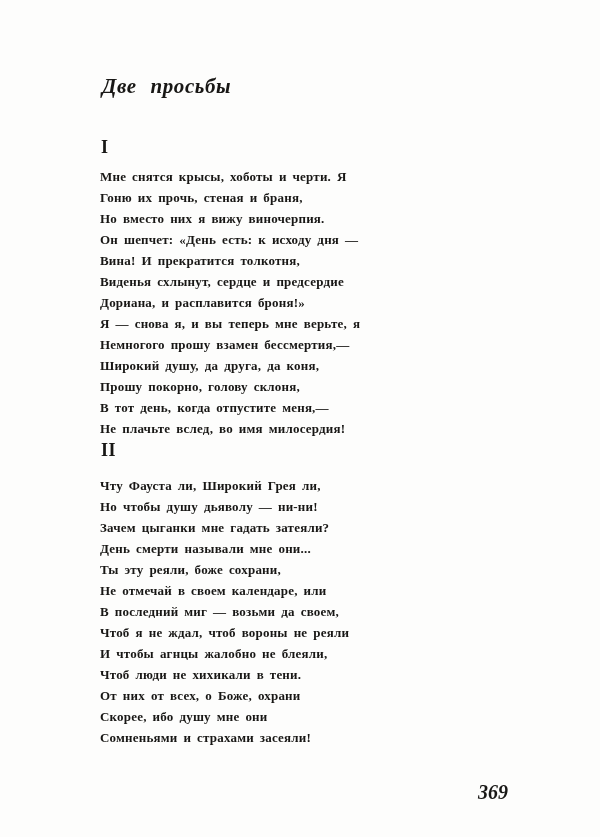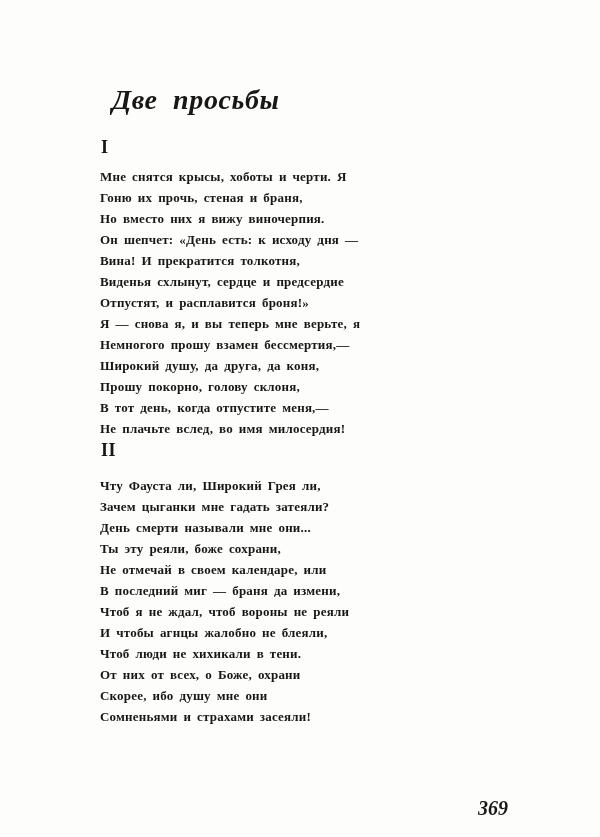--- a/index.html
+++ b/index.html
@@ -13,22 +13,22 @@
     height: 837px;
     background: #fdfdfc;
     color: #181715;
     font-family: "Liberation Serif", "DejaVu Serif", serif;
     overflow: hidden;
   }
   .poem-title {
     position: absolute;
     left: 100px;
     top: 72px;
-    margin: 12px;
-    font-size: 28px;
+    margin: 2px;
+    font-size: 21px;
     font-weight: bold;
     font-style: italic;
     letter-spacing: 0.6px;
     word-spacing: 8px;
     white-space: nowrap;
   }
   .section-numeral {
     position: absolute;
     left: 101px;
     font-size: 18px;
@@ -54,57 +54,57 @@
   }
   .page-number {
     position: absolute;
     left: 100px;
     top: 781px;
     width: 408px;
     text-align: right;
     font-size: 20px;
     font-weight: bold;
     font-style: italic;
-    margin-top: 16px;
   }
 </style>
 </head>
 <body>
 
 <div class="book-page">
 
   <h1 class="poem-title">Две просьбы</h1>
 
   <div class="section-numeral numeral-1">I</div>
 
   <div class="stanza stanza-1">
     <div class="poem-line">Мне снятся крысы, хоботы и черти. Я</div>
     <div class="poem-line">Гоню их прочь, стеная и браня,</div>
     <div class="poem-line">Но вместо них я вижу виночерпия.</div>
     <div class="poem-line">Он шепчет: «День есть: к исходу дня —</div>
     <div class="poem-line">Вина! И прекратится толкотня,</div>
     <div class="poem-line">Виденья схлынут, сердце и предсердие</div>
-    <div class="poem-line">Отпустят, и расплавится броня!»</div>
+    <div class="poem-line">Дориана, и расплавится броня!»</div>
     <div class="poem-line">Я — снова я, и вы теперь мне верьте, я</div>
     <div class="poem-line">Немногого прошу взамен бессмертия,—</div>
     <div class="poem-line">Широкий душу, да друга, да коня,</div>
     <div class="poem-line">Прошу покорно, голову склоня,</div>
     <div class="poem-line">В тот день, когда отпустите меня,—</div>
     <div class="poem-line">Не плачьте вслед, во имя милосердия!</div>
   </div>
 
   <div class="section-numeral numeral-2">II</div>
 
   <div class="stanza stanza-2">
     <div class="poem-line">Чту Фауста ли, Широкий Грея ли,</div>
+    <div class="poem-line">Но чтобы душу дьяволу — ни-ни!</div>
     <div class="poem-line">Зачем цыганки мне гадать затеяли?</div>
     <div class="poem-line">День смерти называли мне они...</div>
     <div class="poem-line">Ты эту реяли, боже сохрани,</div>
     <div class="poem-line">Не отмечай в своем календаре, или</div>
-    <div class="poem-line">В последний миг — браня да измени,</div>
+    <div class="poem-line">В последний миг — возьми да своем,</div>
     <div class="poem-line">Чтоб я не ждал, чтоб вороны не реяли</div>
     <div class="poem-line">И чтобы агнцы жалобно не блеяли,</div>
     <div class="poem-line">Чтоб люди не хихикали в тени.</div>
     <div class="poem-line">От них от всех, о Боже, охрани</div>
     <div class="poem-line">Скорее, ибо душу мне они</div>
     <div class="poem-line">Сомненьями и страхами засеяли!</div>
   </div>
 
   <div class="page-number">369</div>
 

